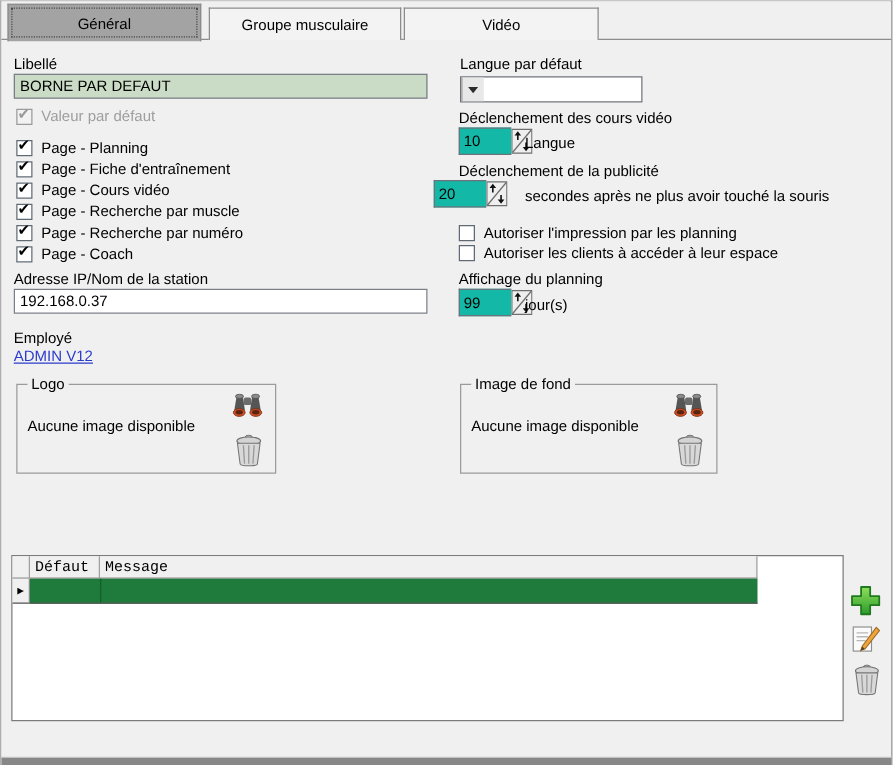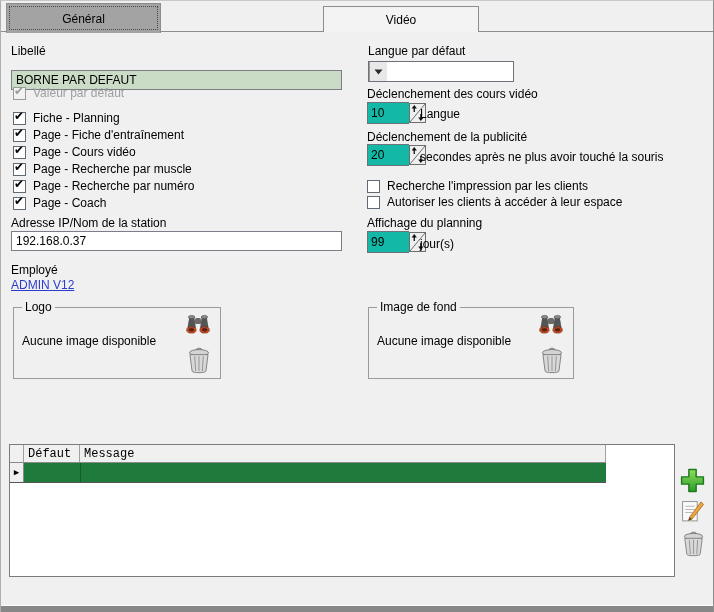--- a/index.html
+++ b/index.html
@@ -93,40 +93,43 @@
 </head>
 <body>
 
 <div class="page">
 
   <div class="tabstrip">
     <div class="baseline"></div>
     <div class="tab active" style="left:5px;width:155px;">
       <span>Général</span>
     </div>
+    <div class="tab" style="left:166px;width:154px;">
+      <span>Groupe musculaire</span>
+    </div>
     <div class="tab" style="left:322px;width:156px;">
       <span>Vidéo</span>
     </div>
   </div>
 
   <div class="lbl" style="left:10px;top:43px;">Libellé</div>
-  <input class="txtbox green" style="left: 10px; top: 58px; width: 331px; margin-top: 11px;" value="BORNE PAR DEFAUT">
+  <input class="txtbox green" style="left: 10px; top: 58px; width: 331px;" value="BORNE PAR DEFAUT">
 
   <div class="cbrow disabled" style="left:12px;top:85px;">
     <span class="cb">
         <span class="check">✔</span>
       </span>
     <span class="cblabel">Valeur par défaut</span>
   </div>
 
   <div class="cbrow" style="left:12px;top:110px;">
     <span class="cb">
         <span class="check">✔</span>
       </span>
-    <span class="cblabel">Fiche - Planning</span>
+    <span class="cblabel">Page - Planning</span>
   </div>
   <div class="cbrow" style="left:12px;top:127px;">
     <span class="cb">
         <span class="check">✔</span>
       </span>
     <span class="cblabel">Page - Fiche d'entraînement</span>
   </div>
   <div class="cbrow" style="left:12px;top:144px;">
     <span class="cb">
         <span class="check">✔</span>
@@ -201,36 +204,36 @@
       <line x1="1" y1="19" x2="16" y2="1" stroke="#6e6e6e"></line>
       <rect x="4.6" y="4.6" width="1.3" height="4.4" fill="#111"></rect>
       <path d="M2.6 5.4 L7.9 5.4 L5.25 2 Z" fill="#111"></path>
       <rect x="11.2" y="11" width="1.3" height="4.4" fill="#111"></rect>
       <path d="M9.2 14.6 L14.5 14.6 L11.85 18 Z" fill="#111"></path>
     </svg>
   </div>
   <div class="lbl" style="left:419px;top:106px;">Langue</div>
 
   <div class="lbl" style="left:366px;top:129px;">Déclenchement de la publicité</div>
-  <div class="spin" style="left:366px;top:143px;">
+  <div class="spin" style="left:346px;top:143px;">
     <input value="20" style="">
     <svg class="spinbtn" viewBox="0 0 17 20">
       <rect x="0.5" y="0.5" width="16" height="19" fill="#efefef" stroke="#6e6e6e"></rect>
       <line x1="1" y1="19" x2="16" y2="1" stroke="#6e6e6e"></line>
       <rect x="4.6" y="4.6" width="1.3" height="4.4" fill="#111"></rect>
       <path d="M2.6 5.4 L7.9 5.4 L5.25 2 Z" fill="#111"></path>
       <rect x="11.2" y="11" width="1.3" height="4.4" fill="#111"></rect>
       <path d="M9.2 14.6 L14.5 14.6 L11.85 18 Z" fill="#111"></path>
     </svg>
   </div>
   <div class="lbl" style="left:419px;top:149px;">secondes après ne plus avoir touché la souris</div>
 
   <div class="cbrow" style="left:366px;top:178px;">
     <span class="cb"></span>
-    <span class="cblabel">Recherche l'impression par les clients</span>
+    <span class="cblabel">Autoriser l'impression par les planning</span>
   </div>
   <div class="cbrow" style="left:366px;top:194px;">
     <span class="cb"></span>
     <span class="cblabel">Autoriser les clients à accéder à leur espace</span>
   </div>
 
   <div class="lbl" style="left:366px;top:215px;">Affichage du planning</div>
   <div class="spin" style="left:366px;top:230px;">
     <input value="99" style="">
     <svg class="spinbtn" viewBox="0 0 17 20">

